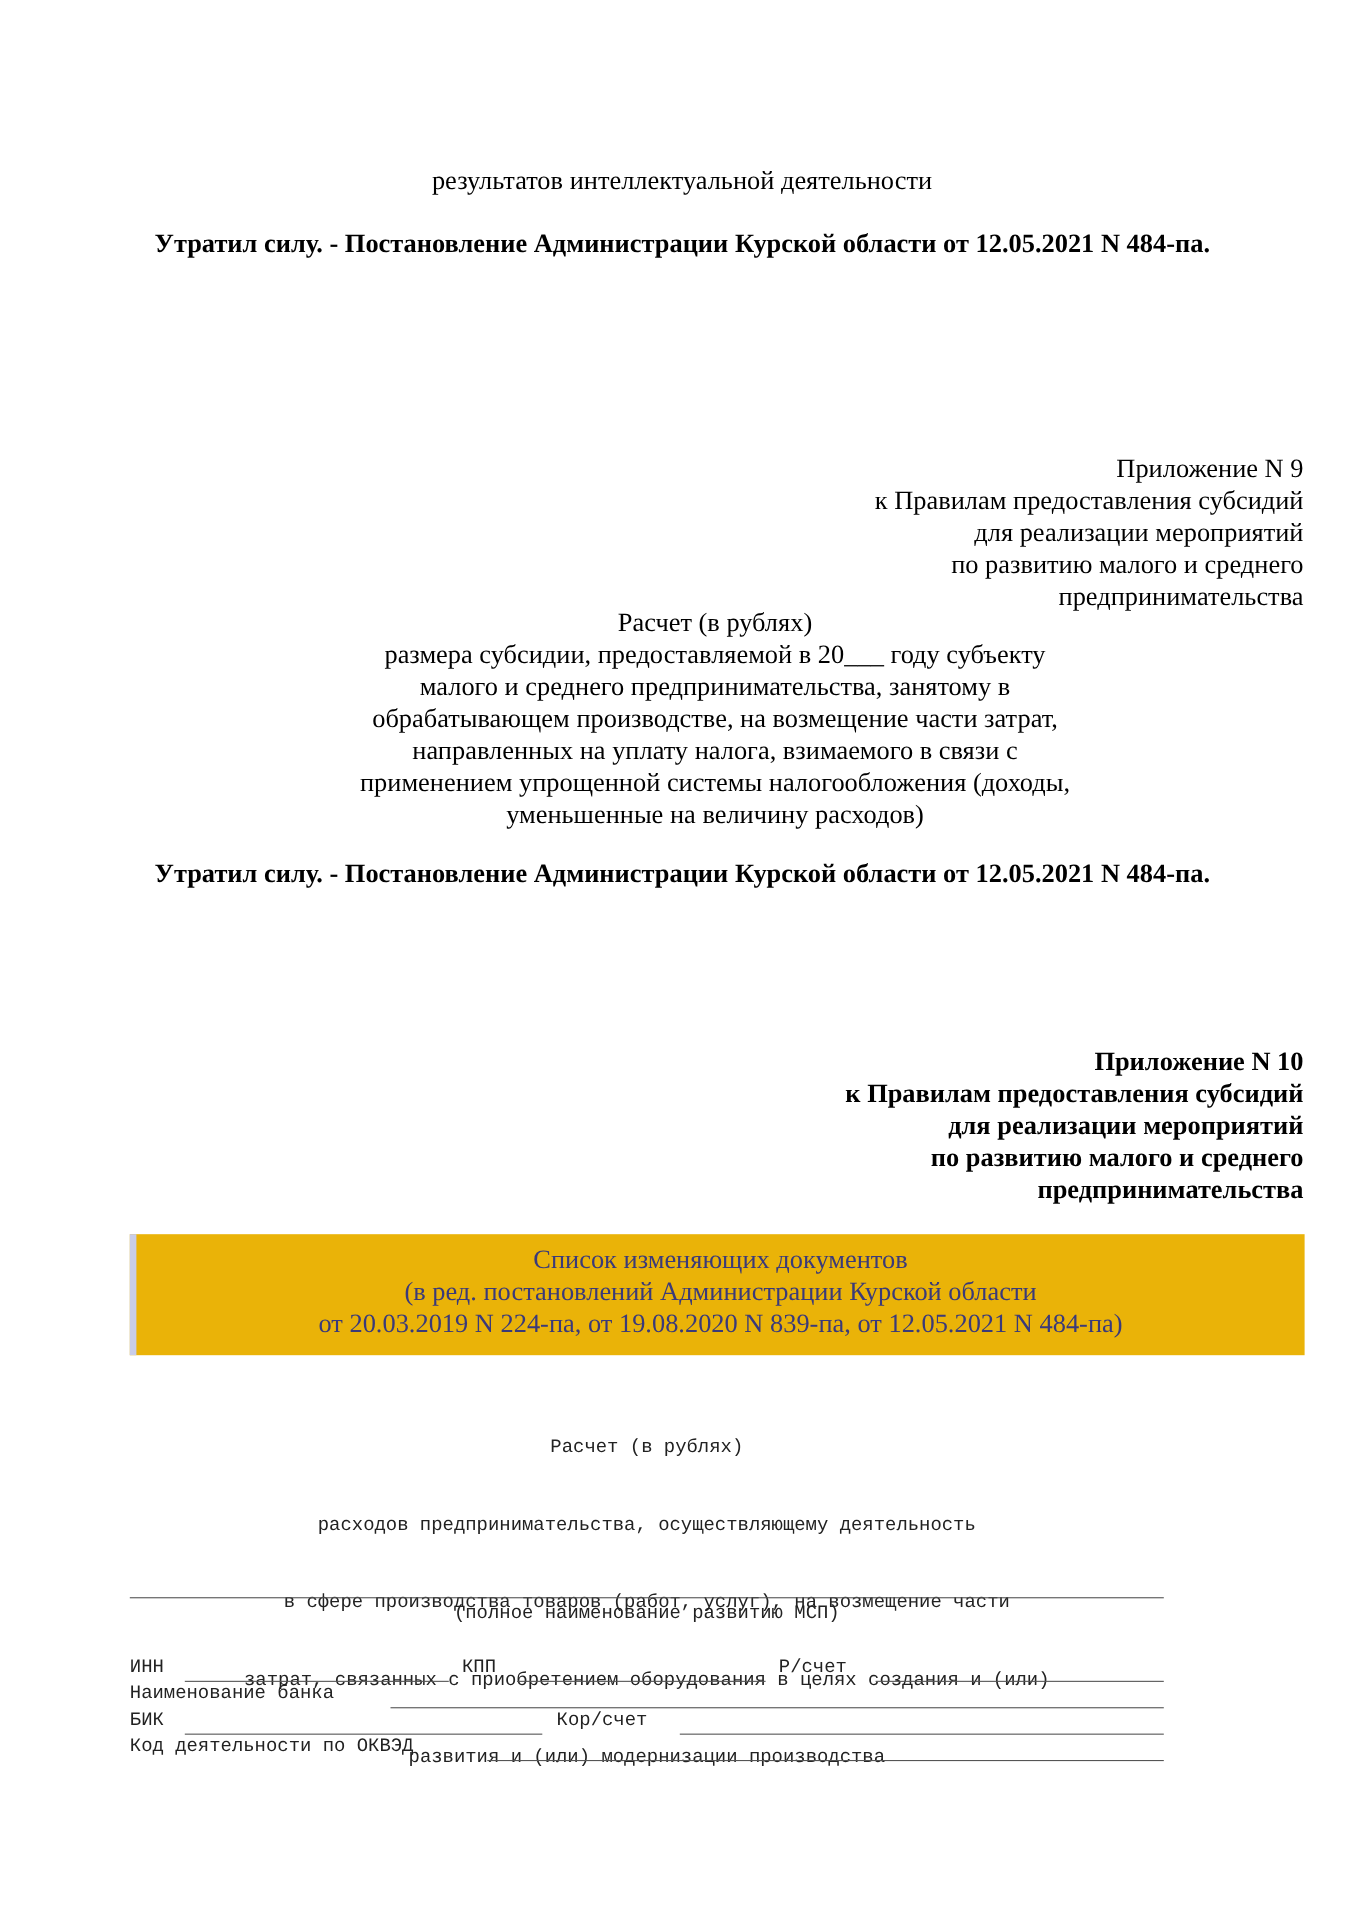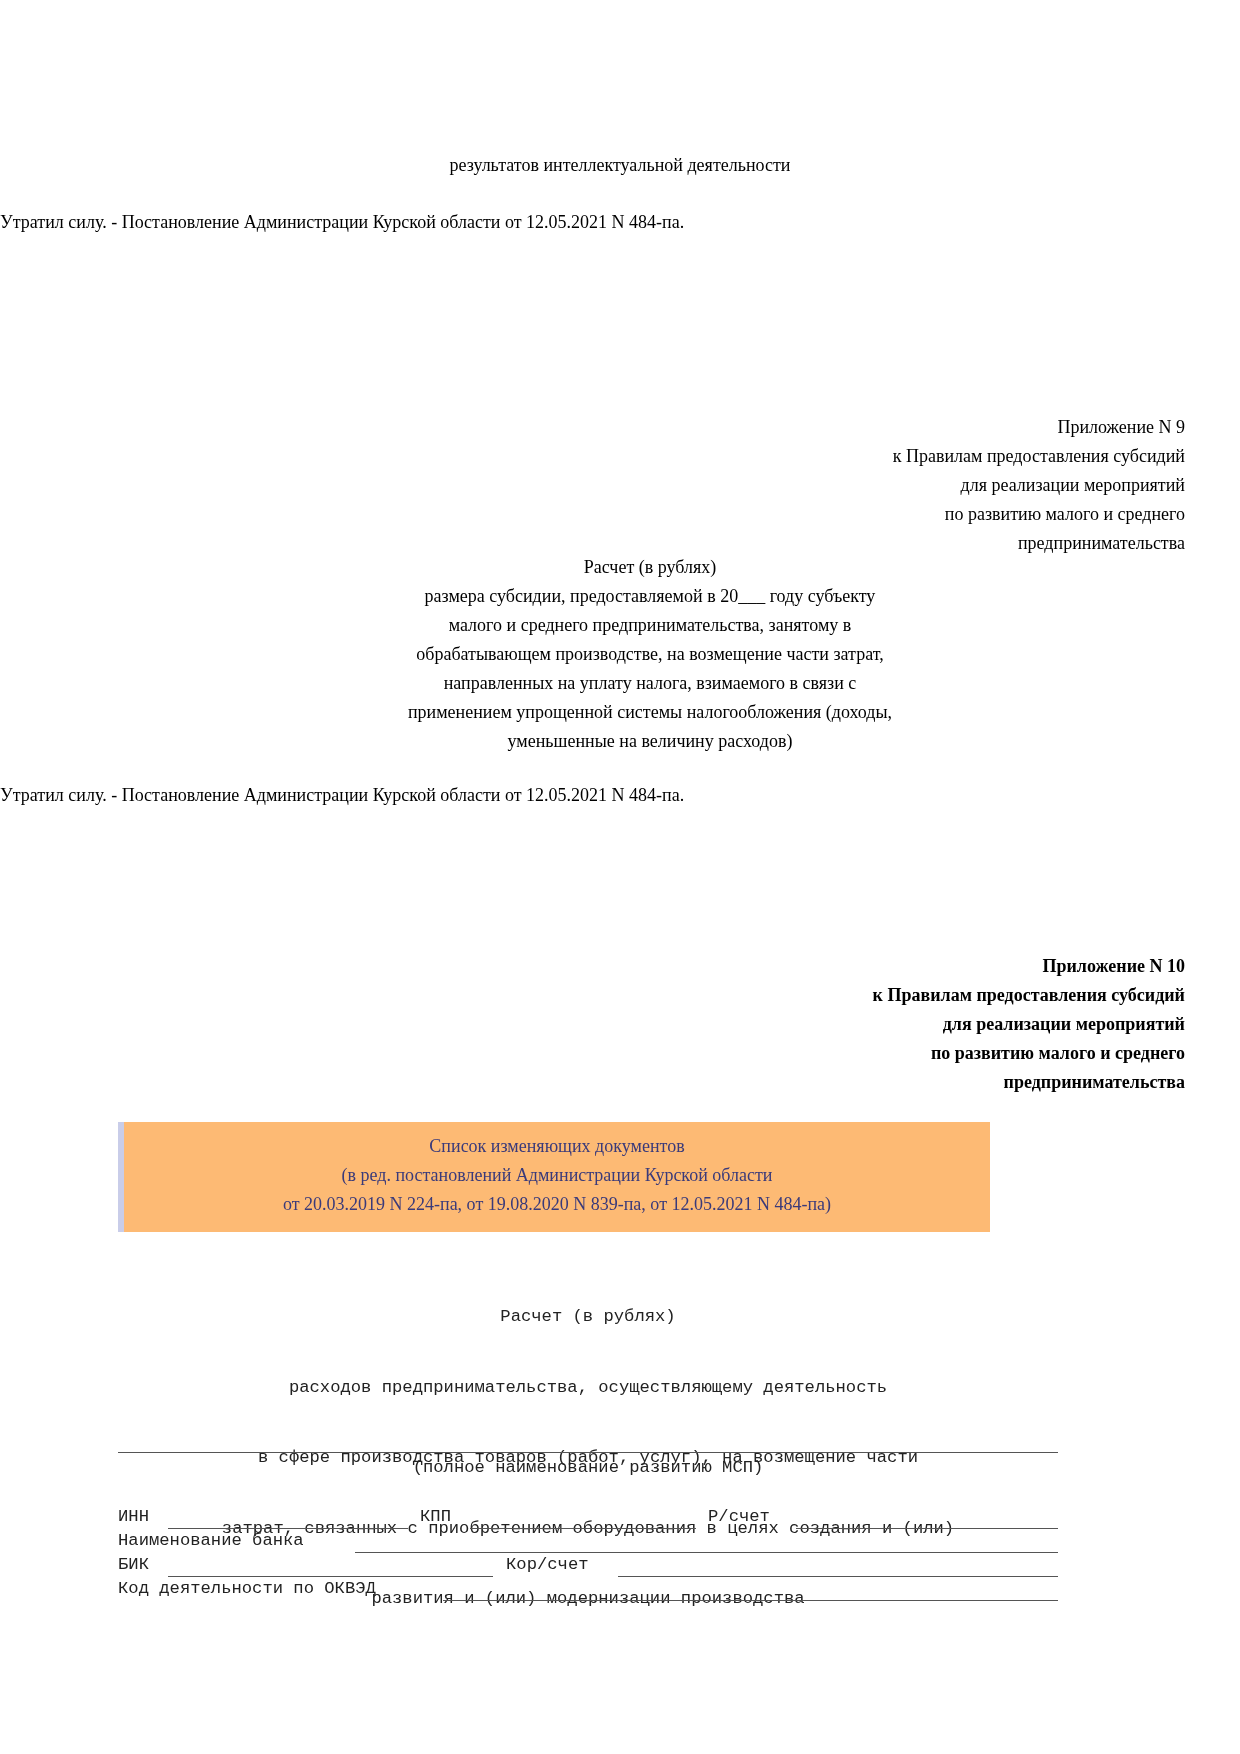--- a/index.html
+++ b/index.html
@@ -1,27 +1,27 @@
 <!DOCTYPE html>
 <html><head>
   <meta charset="utf-8">
   <style>
     html, body { margin: 0; padding: 0; background: #ffffff; }
     body { width: 1240px; height: 1754px; position: relative; overflow: hidden; color: #000; }
-    .serif { font-family: "Liberation Serif", "DejaVu Serif", serif; font-size: 18px; line-height: 29px; }
+    .serif { font-family: "Liberation Serif", "DejaVu Serif", serif; font-size: 24px; line-height: 29px; }
     .mono { font-family: "Liberation Mono", "DejaVu Sans Mono", monospace; font-size: 17.2px; line-height: 23.5px; color: #222; white-space: pre; }
     .abs { position: absolute; }
     .center { text-align: center; }
     .block-title { left: 0; width: 1240px; }
-    .lost { left: 0; width: 1100px; text-align: left; }
+    .lost { left: 0; width: 1100px; text-align: right; font-weight: bold; }
     .appendix { left: 600px; width: 585px; text-align: right; }
     .appendix div { display: block; }
     .changes-box {
-      left: 118px; top: 1122px; width: 872px; height: 110px;
-      background: #fdba74; border-left: 6px solid #c9cde9; box-sizing: border-box;
+      left: 118px; top: 1122px; width: 1068px; height: 110px;
+      background: #eab308; border-left: 6px solid #c9cde9; box-sizing: border-box;
       color: #3a3a7a; text-align: center; padding-top: 10px;
     }
     .changes-box div { display: block; }
     .mono-center { left: 118px; width: 940px; text-align: center; }
     .line { position: absolute; border-bottom: 1px solid #555; height: 0; }
     .lbl { position: absolute; }
   </style>
 </head>
 <body>
 

